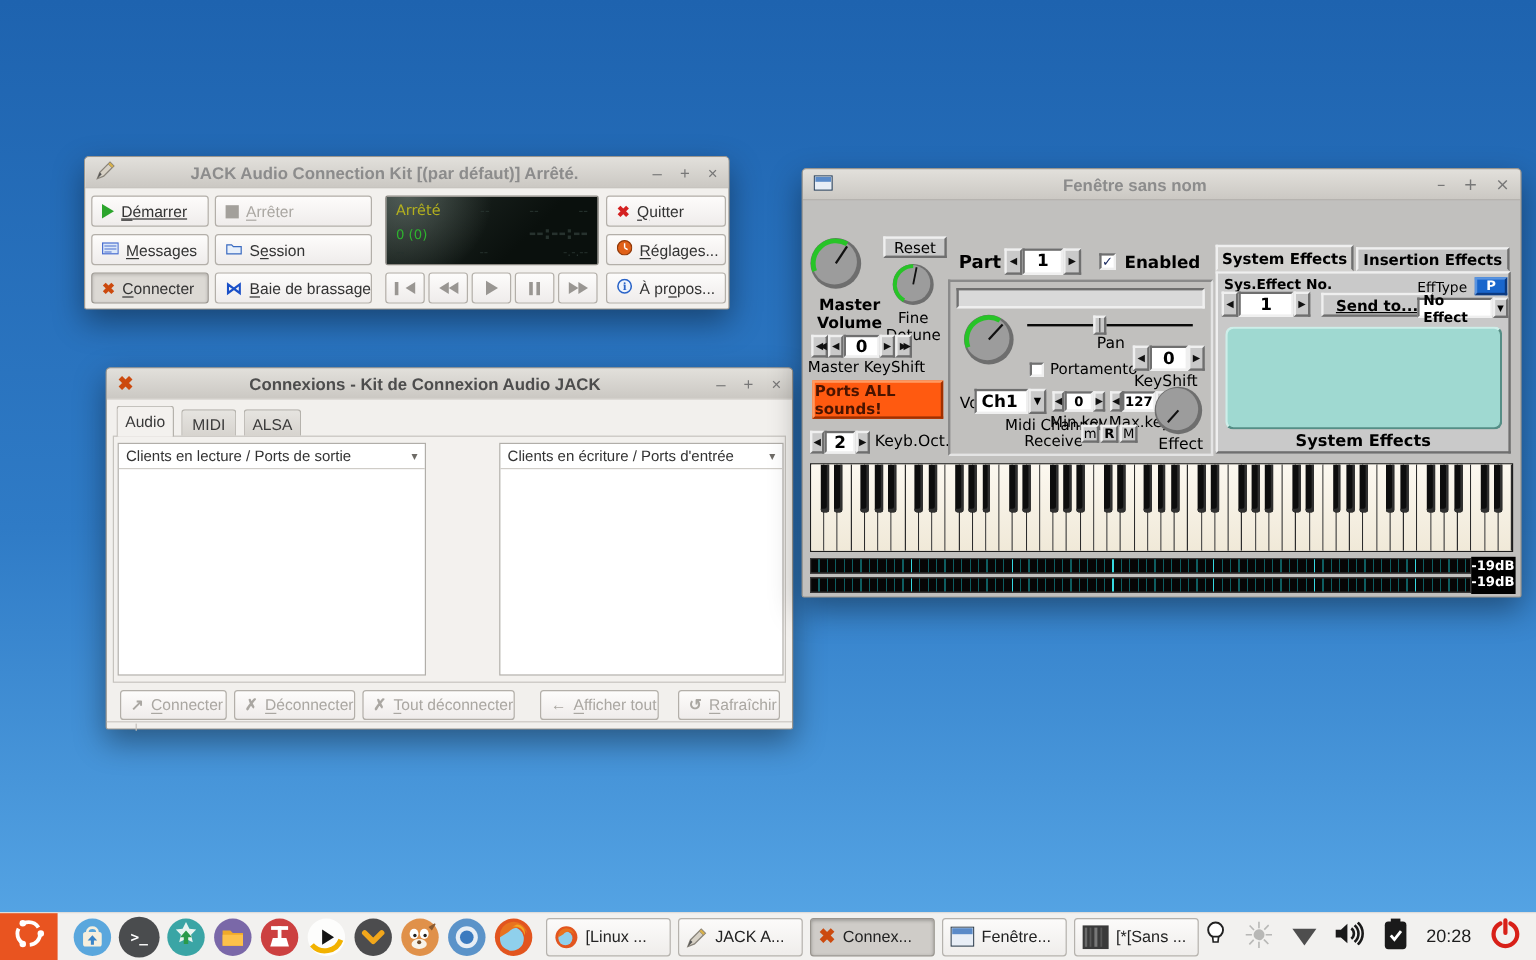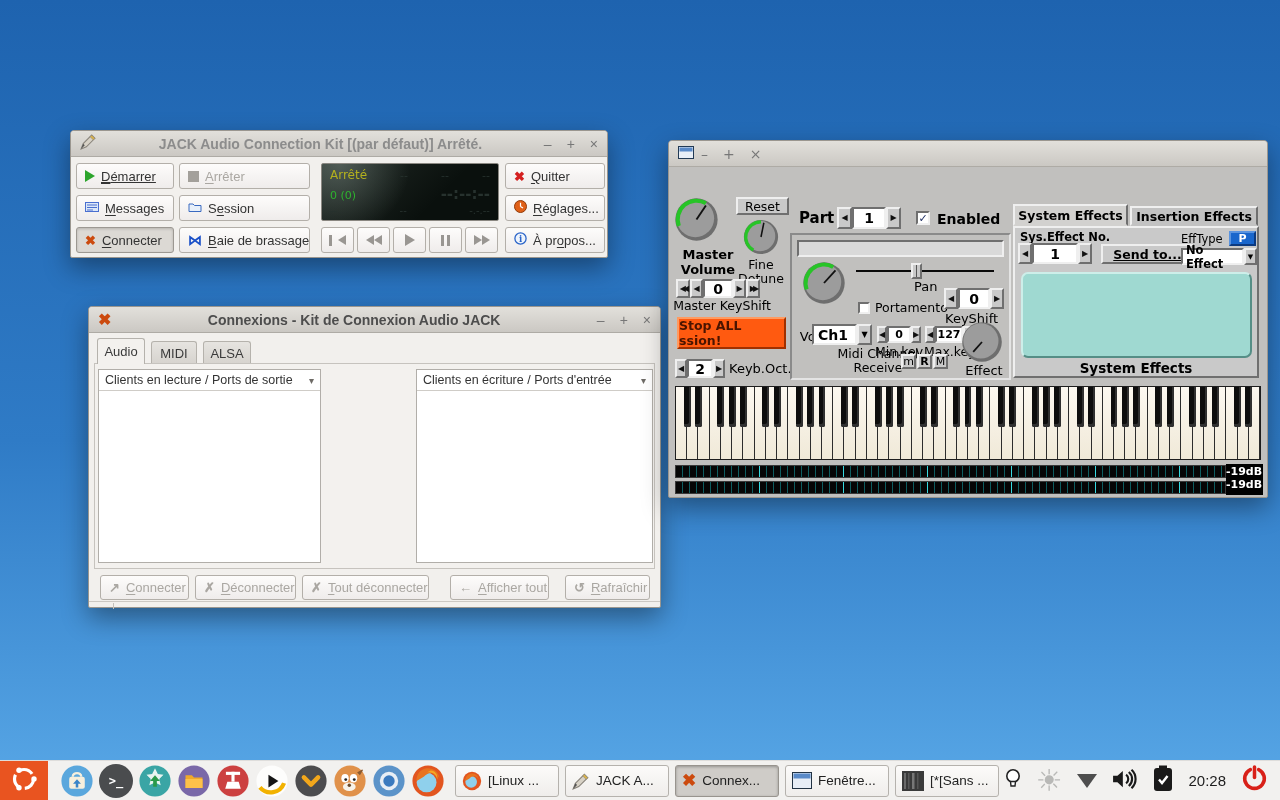--- a/index.html
+++ b/index.html
@@ -224,21 +224,21 @@
       </div>
     <div class="ctab" style="left:62px; top:34px; width:46px; height:23px;">
         <span>MIDI</span>
       </div>
     <div class="ctab" style="left:114px; top:34px; width:48px; height:23px;">
         <span>ALSA</span>
       </div>
 
     <div class="cpage" style="left:5px; top:56px; width:561px; height:206px;"></div>
 
-    <div class="clist" style="left:9px; top:62px; width:223px; height:194px;">
+    <div class="clist" style="left:9px; top:62px; width:257px; height:194px;">
       <div class="ccombo">
         <span>Clients en lecture / Ports de sortie</span>
         <span class="arr">▾</span>
       </div>
       <div style="height:171px;"></div>
     </div>
     <div class="clist" style="left:327px; top:62px; width:237px; height:194px;">
       <div class="ccombo">
         <span>Clients en écriture / Ports d'entrée</span>
         <span class="arr">▾</span>
@@ -271,20 +271,21 @@
       <span style="position:absolute; left:24px; top:1px; width:1px; height:6px; background:#c2bfba;"></span>
     </div>
   </div>
 
   <div class="win fl" style="left:668px; top:140px; width:600px; height:358px; background:#c1c0be;">
     <div class="tbar">
       <span><svg width="16" height="13">
             <rect x="0.5" y="0.5" width="15" height="12" fill="#e8eef6" stroke="#223a55"></rect>
             <rect x="1.5" y="1.5" width="13" height="4" fill="#5a8ac8"></rect>
           </svg></span>
+      <span class="title" style="font-family:'Liberation Sans',sans-serif;">Fenêtre sans nom</span>
       <span class="wc">
         <span>–</span>
         <span>+</span>
         <span>×</span>
       </span>
     </div>
 
 
     <div style="position:absolute; left:0; top:50px; width:100%; height:308px;">
 
@@ -315,21 +316,21 @@
       <div class="spin" style="left:7px; top:88px; height:19px;">
         <span class="sb" style="width:14px; letter-spacing:-3px;">◀◀</span>
         <span class="sb" style="width:13px;">◀</span>
         <span class="sv" style="width:30px;">0</span>
         <span class="sb" style="width:13px;">▶</span>
         <span class="sb" style="width:14px; letter-spacing:-3px;">▶▶</span>
       </div>
       <div class="fl-lab" style="left:0px; top:108px; width:106px; text-align:center; font-size:12.5px;">Master KeyShift</div>
 
       <div class="flbtn" style="left:8px; top:126px; width:109px; height:32px; background:#ff5a10; border-color:#ff9a60 #a03000 #a03000 #ff9a60;">
-        <span style="color:#4a1400; font-weight:bold; font-size:12.5px;">Stop ALL ssion!</span>
+        <span style="color:#4a1400; font-weight:bold; font-size:12.5px;">Ports ALL sounds!</span>
       </div>
 
       <div class="spin" style="left:6px; top:168px; height:19px;">
         <span class="sb" style="width:12px;">◀</span>
         <span class="sv" style="width:26px;">2</span>
         <span class="sb" style="width:12px;">▶</span>
       </div>
       <div class="fl-lab" style="left:60px; top:171px; font-size:13px;">Keyb.Oct.</div>
 
       <div class="fl-lab" style="left:130px; top:19px; font-weight:bold; font-size:15px;">Part</div>

